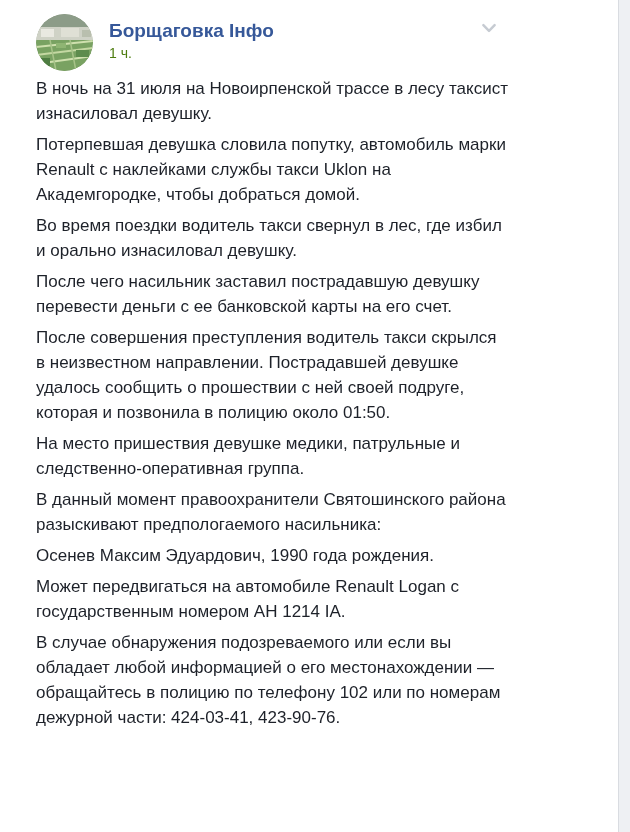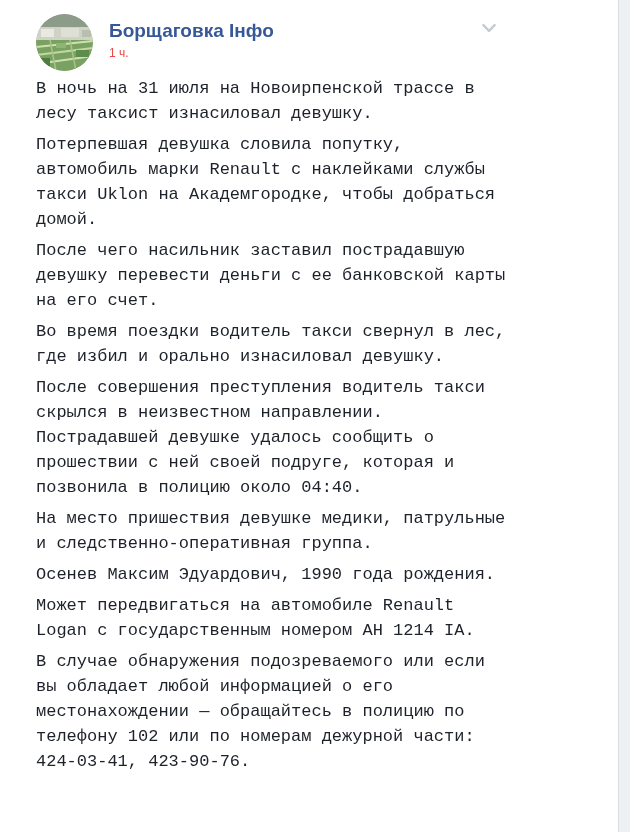--- a/index.html
+++ b/index.html
@@ -53,22 +53,22 @@
   }
   .author-name {
     font-size: 19px;
     font-weight: bold;
     color: #365899;
     text-decoration: none;
     line-height: 24px;
     cursor: pointer;
   }
   .timestamp {
-    font-size: 12px;
-    color: #ef4444;
+    font-size: 14px;
+    color: #4d7c0f;
     line-height: 17px;
     margin-top: 2px;
     cursor: pointer;
   }
   .options-btn {
     position: absolute;
     top: 10px;
     right: 20px;
     width: 22px;
     height: 20px;
@@ -79,21 +79,20 @@
     display: flex;
     align-items: center;
     justify-content: center;
   }
   .post-content {
     padding: 5px 12px 0 12px;
     font-size: 17px;
     line-height: 25px;
     color: #1d2129;
     letter-spacing: 0;
-    font-family: Liberation Mono, monospace;
   }
   .post-content p {
     margin: 0 0 6px 0;
   }
 </style>
 </head>
 <body>
 
 <div class="page">
 
@@ -137,24 +136,25 @@
 
     <button class="options-btn">
       <svg width="18" height="18" viewBox="0 0 16 16">
         <path d="M3 5.5 L8 10.5 L13 5.5" fill="none" stroke="#c6cbd2" stroke-width="2.2" stroke-linecap="round" stroke-linejoin="round"></path>
       </svg>
     </button>
 
     <div class="post-content">
         <p>В ночь на 31 июля на Новоирпенской трассе в лесу таксист изнасиловал девушку.</p>
         <p>Потерпевшая девушка словила попутку, автомобиль марки Renault с наклейками службы такси Uklon на Академгородке, чтобы добраться домой.</p>
+        <p>Во время поездки водитель такси свернул в лес, где избил и орально изнасиловал девушку.</p>
         <p>После чего насильник заставил пострадавшую девушку перевести деньги с ее банковской карты на его счет.</p>
-        <p>Во время поездки водитель такси свернул в лес, где избил и орально изнасиловал девушку.</p>
-        <p>После совершения преступления водитель такси скрылся в неизвестном направлении. Пострадавшей девушке удалось сообщить о прошествии с ней своей подруге, которая и позвонила в полицию около 04:40.</p>
+        <p>После совершения преступления водитель такси скрылся в неизвестном направлении. Пострадавшей девушке удалось сообщить о прошествии с ней своей подруге, которая и позвонила в полицию около 01:50.</p>
         <p>На место пришествия девушке медики, патрульные и следственно-оперативная группа.</p>
+        <p>В данный момент правоохранители Святошинского района разыскивают предпологаемого насильника:</p>
         <p>Осенев Максим Эдуардович, 1990 года рождения.</p>
         <p>Может передвигаться на автомобиле Renault Logan с государственным номером АН 1214 ІА.</p>
         <p>В случае обнаружения подозреваемого или если вы обладает любой информацией о его местонахождении — обращайтесь в полицию по телефону 102 или по номерам дежурной части: 424-03-41, 423-90-76.</p>
       </div>
 
   </div>
 
   <div class="right-gutter"></div>
 
 </div>

